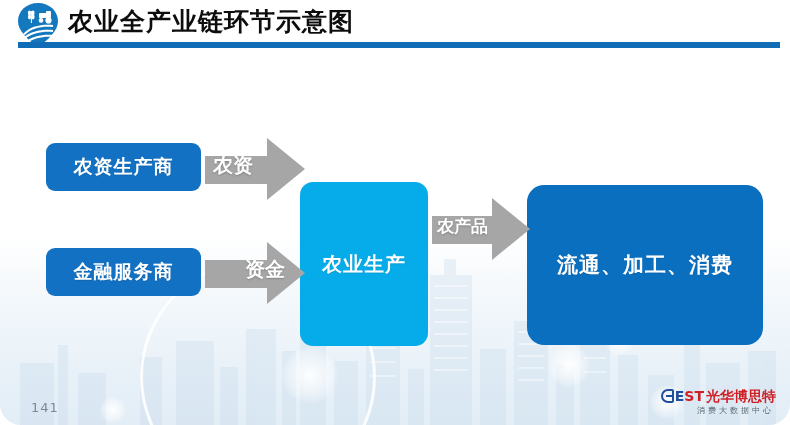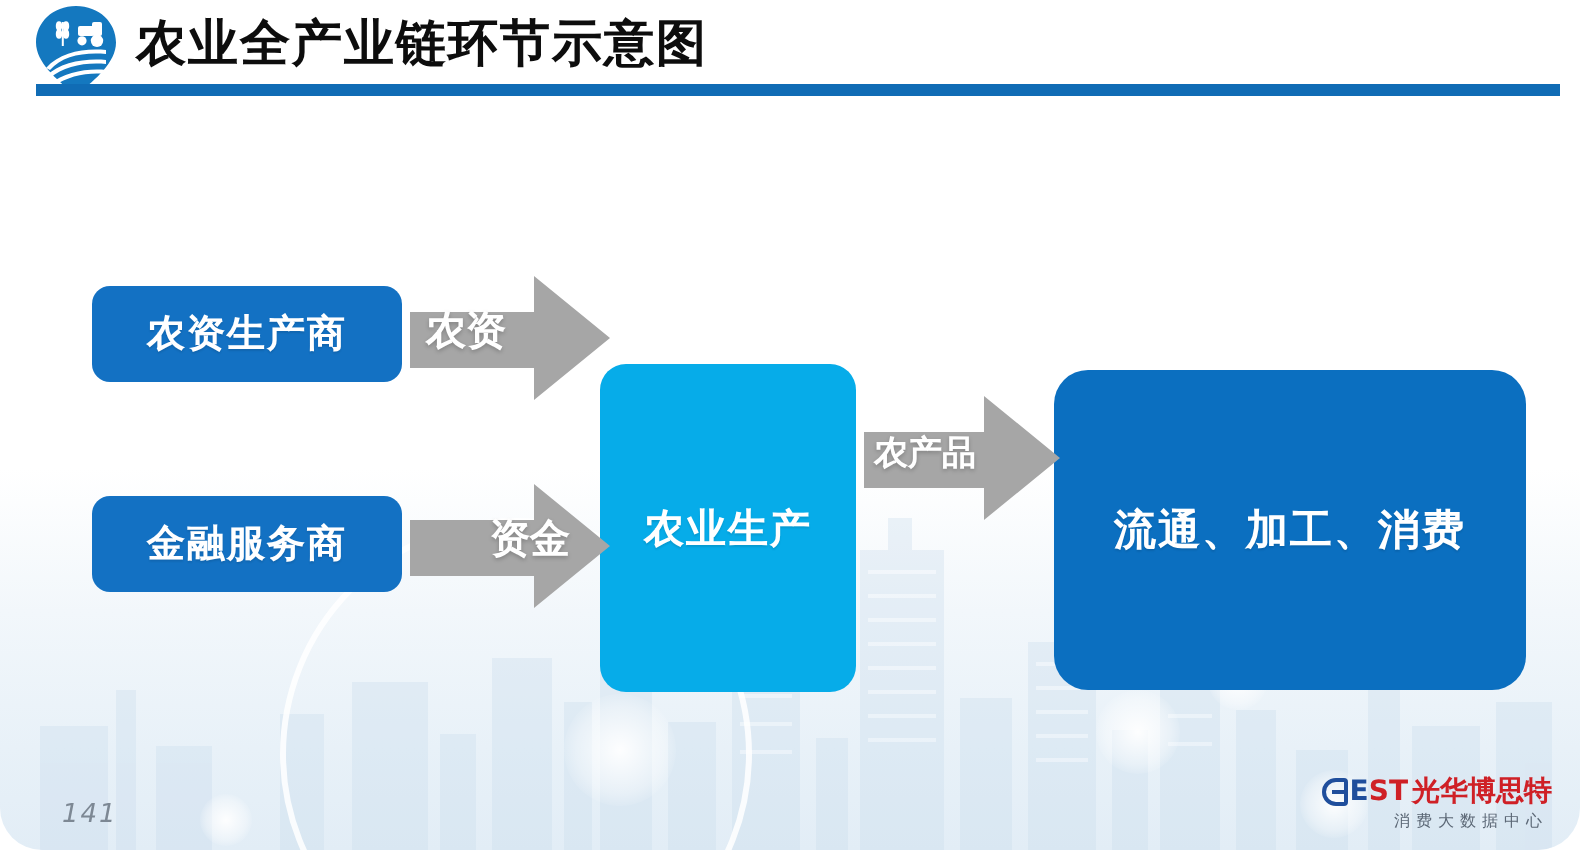--- a/index.html
+++ b/index.html
@@ -130,21 +130,20 @@
   #arrow-2-label { left: 213px; top: 206px; font-size: 20px; margin-left: 32px; }
   #arrow-3-label { left: 437px; top: 165px; font-size: 17px; }
 
   
   #page-number {
     position: absolute;
     left: 31px; bottom: 10px;
     font-size: 13px;
     color: #7d8894;
     letter-spacing: 1px;
-    font-style: italic;
   }
   #brand-logo {
     position: absolute;
     right: 14px; bottom: 8px;
     width: 122px; height: 30px;
     text-align: right;
   }
   #brand-row {
     display: flex;
     align-items: center;

